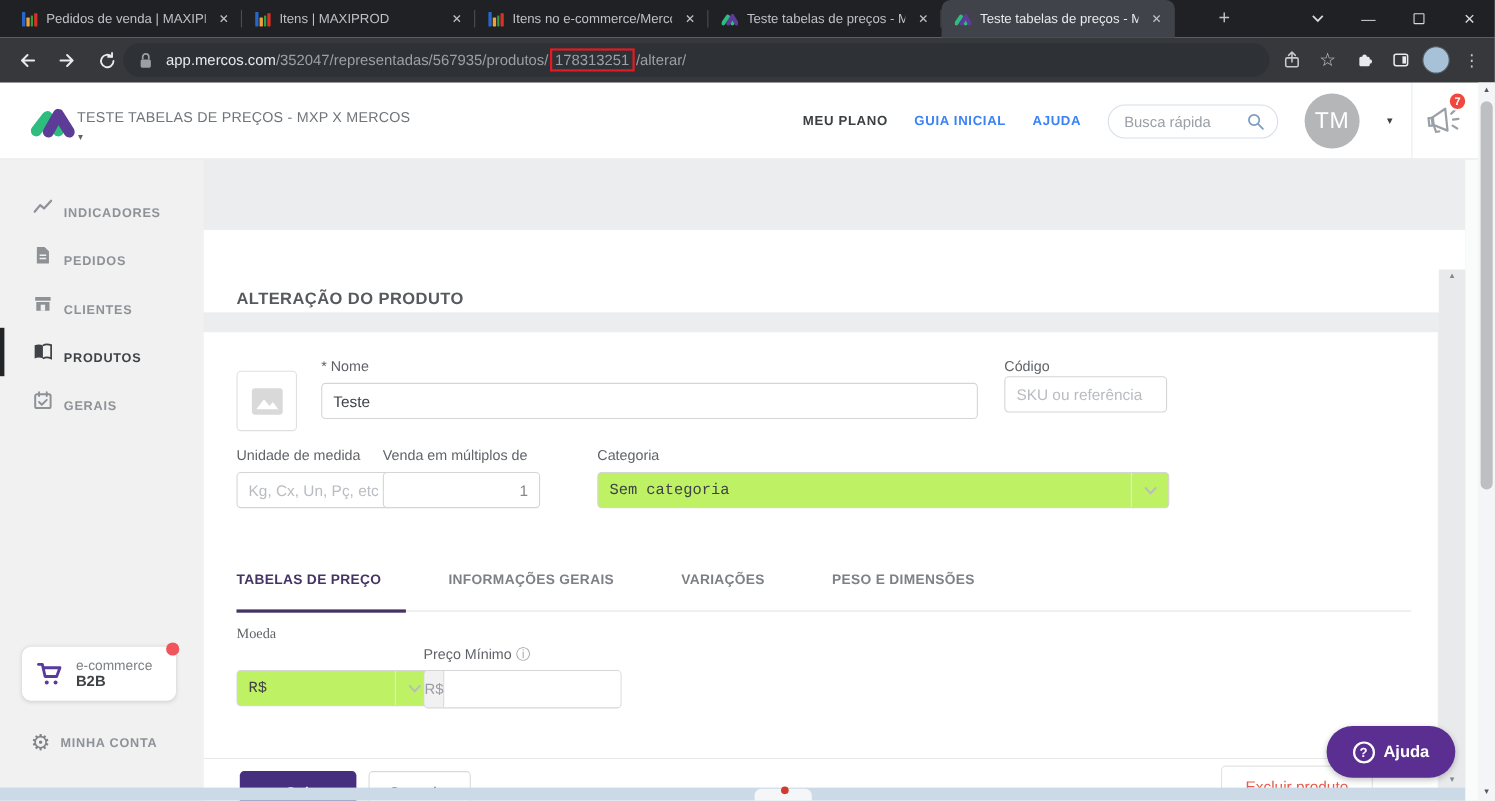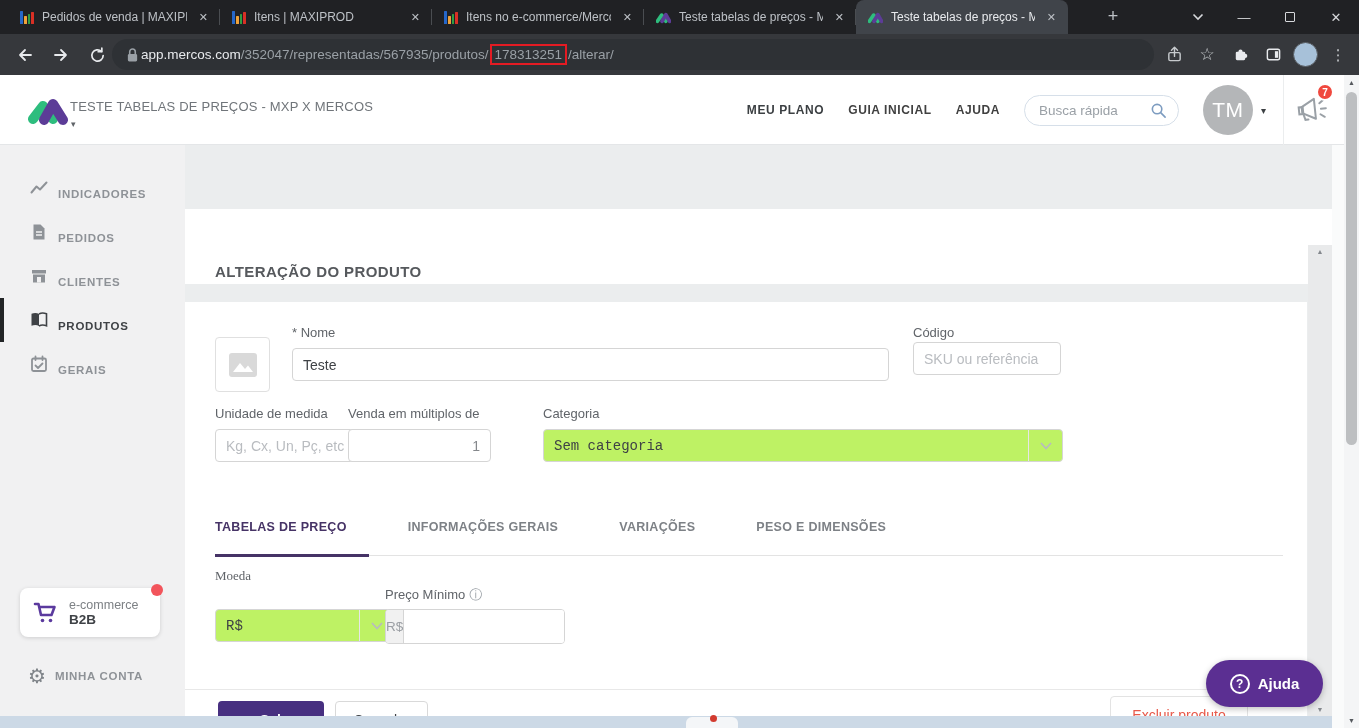--- a/index.html
+++ b/index.html
@@ -24,45 +24,45 @@
   .fav-maxiprod .b4 { height:12px; background:#d93025; }
   .newtab { position:absolute; left:1100px; top:4px; width:26px; height:26px; text-align:center; line-height:25px;
             font-size:18px; color:#bdc1c6; border-radius:50%; }
   .win-controls { position:absolute; right:0; top:0; height:34px; display:flex; }
   .win-btn { width:46px; height:34px; display:flex; align-items:center; justify-content:center; color:#d7d9dc; font-size:13px; }
   .win-sq { width:10px; height:10px; border:1.4px solid #d7d9dc; border-radius:1px; }
 
   .toolbar { position:absolute; top:34px; left:0; width:1359px; height:41px; background:#36383c; z-index:40; }
   .nav-ico { position:absolute; top:8px; width:26px; height:26px; display:flex; align-items:center; justify-content:center; }
   .omnibox { position:absolute; left:112px; top:5px; width:1042px; height:31px; background:#2e3135; border-radius:16px;
-             display:flex; align-items:center; padding:0 14px; gap:2px; color:#9aa0a6; font-size:13.5px; }
+             display:flex; align-items:center; padding:0 14px; gap:12px; color:#9aa0a6; font-size:13.5px; }
   .url-domain { color:#e8eaed; }
   .url-id-box { display:inline-block; border:2.5px solid #e41b23; padding:0 3px; margin:0 1px; line-height:17px; }
   .tb-right { position:absolute; right:8px; top:5px; height:31px; display:flex; align-items:center; gap:7px; }
   .tb-ico { width:26px; height:26px; display:flex; align-items:center; justify-content:center; color:#c7cacd; }
   .tb-star { font-size:17px; }
   .tb-avatar { width:25px; height:25px; border-radius:50%; background:#a7c1d9; border:1px solid #55595e; }
   .tb-kebab { font-size:15px; letter-spacing:0; color:#c7cacd; }
 
   
   .app-header { position:absolute; top:75px; left:0; width:1344px; height:70px; background:#ffffff;
                 border-bottom:1px solid #e4e6e8; z-index:20; }
   .logo { position:absolute; left:28px; top:14px; }
   .company { position:absolute; left:70px; top:24px; font-size:13px; color:#70757a; letter-spacing:0.2px; }
   .company-caret { position:absolute; left:71px; top:44px; font-size:9px; color:#5f6368; }
   .header-right { position:absolute; right:78px; top:0; height:70px; display:flex; align-items:center; gap:24px; }
   .hmenu { font-size:12px; font-weight:bold; letter-spacing:0.6px; }
   .hmenu.dark { color:#3c4043; }
-  .hmenu.grey { color:#404040; }
+  .hmenu.grey { color:#3b82f6; }
   .search-pill { width:155px; height:31px; border:1.5px solid #d6dfe9; border-radius:16px; display:flex; align-items:center;
                  padding:0 10px 0 14px; gap:6px; }
   .search-pill input { border:none; outline:none; width:105px; font-size:13.5px; color:#5f6368; background:transparent;
                        font-family:"Liberation Sans", sans-serif; }
   .search-pill input::placeholder { color:#9aa0a6; }
-  .avatar-wrap { display:flex; align-items:center; gap:8px; }
+  .avatar-wrap { display:flex; align-items:center; gap:25px; }
   .avatar { width:50px; height:50px; border-radius:50%; background:#b4b6b8; color:#ffffff; font-size:21px;
             display:flex; align-items:center; justify-content:center; letter-spacing:0.5px; }
   .avatar-caret { font-size:10px; color:#3c4043; }
   .header-vdiv { position:absolute; left:1283px; top:0; width:1px; height:70px; background:#ebedee; }
   .megaphone { position:absolute; left:1294px; top:16px; width:40px; height:40px; }
   .mega-badge { position:absolute; left:1316px; top:8px; width:18px; height:18px; border-radius:50%; background:#f0483e;
                 border:2px solid #ffffff; color:#fff; font-size:10px; font-weight:bold; display:flex; align-items:center;
                 justify-content:center; z-index:2; }
 
   

